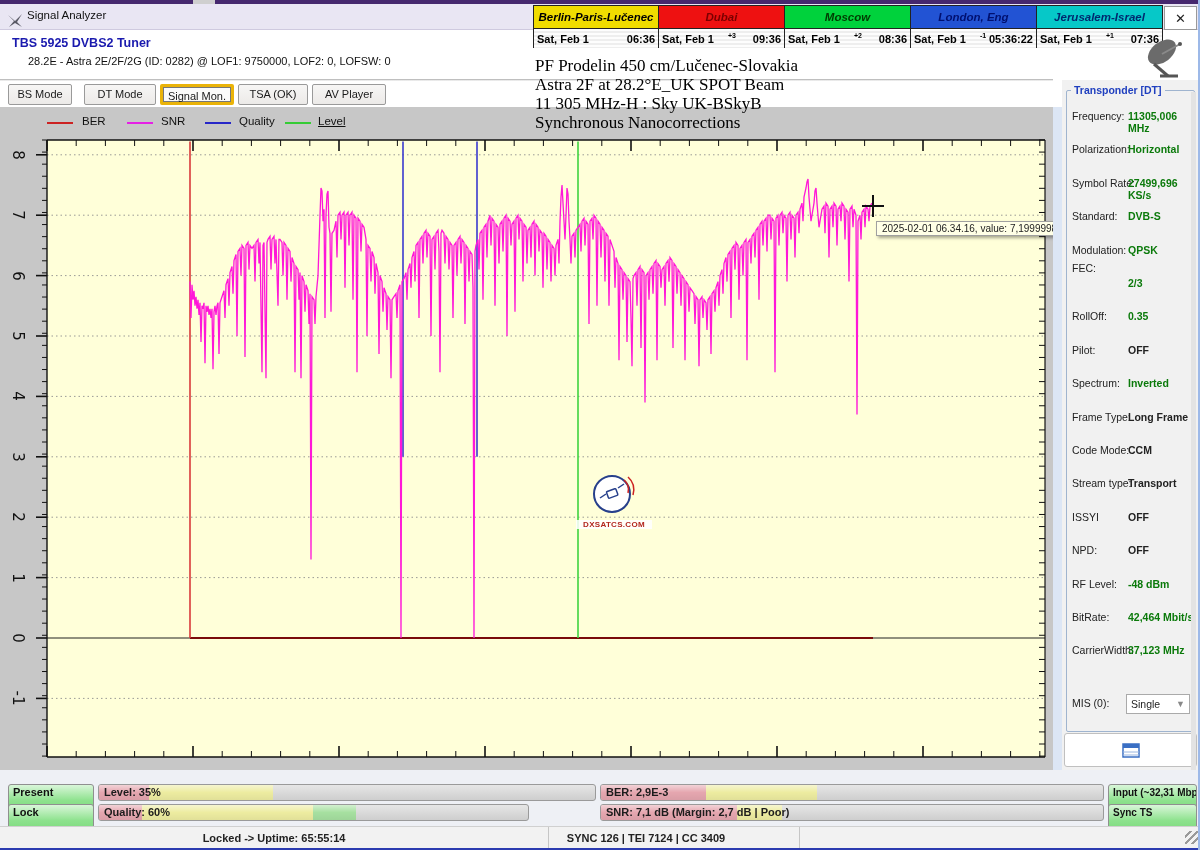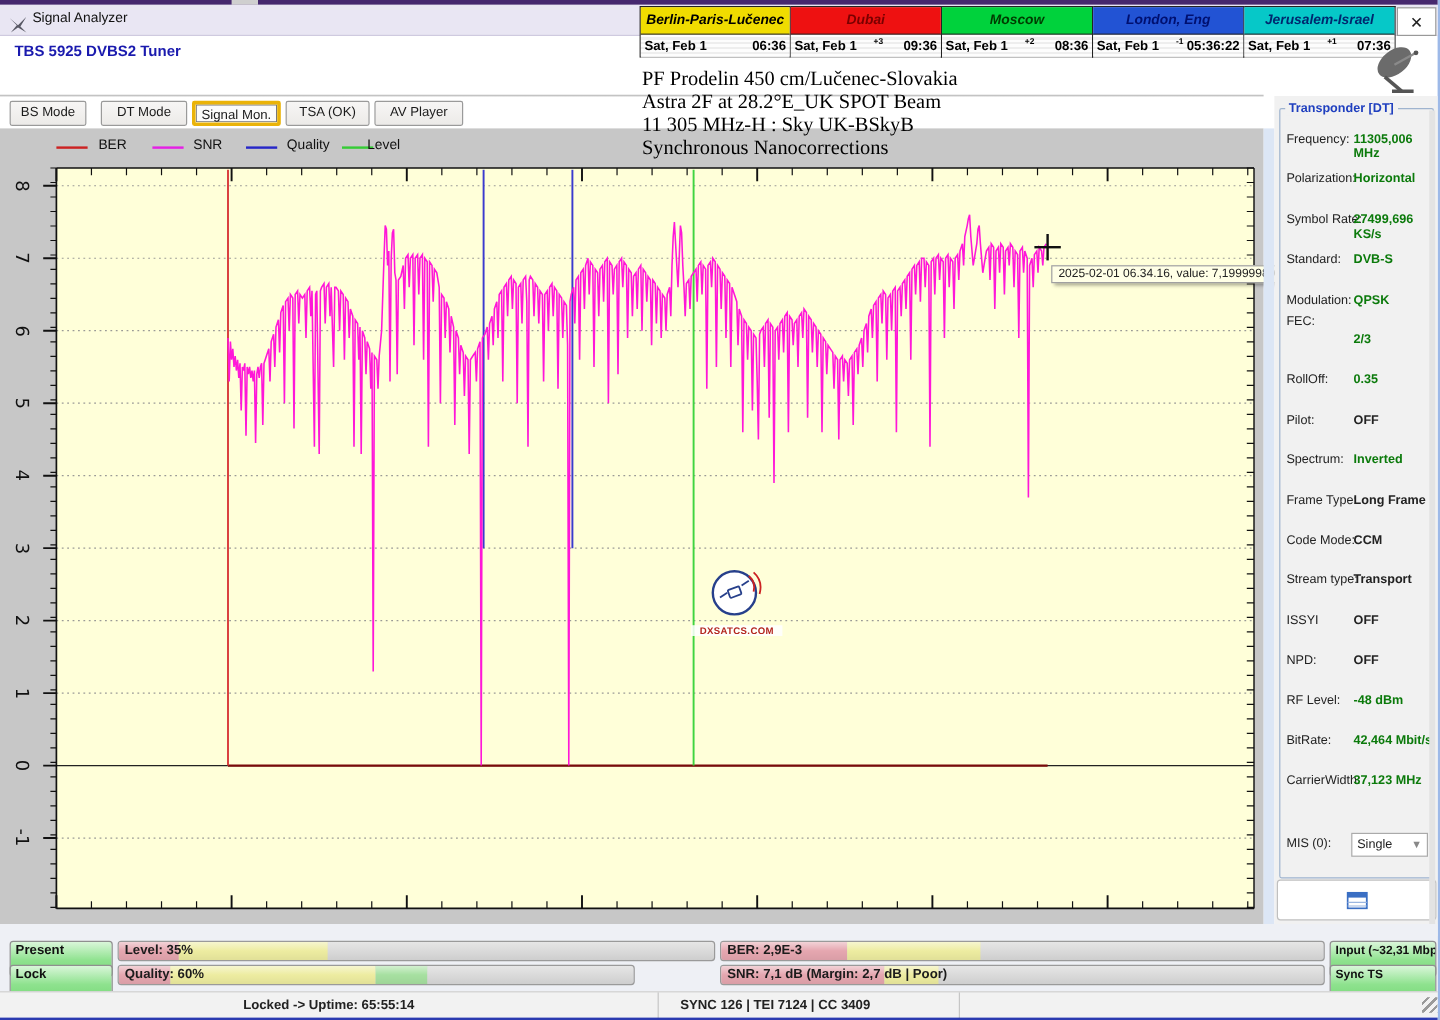--- a/index.html
+++ b/index.html
@@ -87,40 +87,41 @@
   <div class="abs topstrip"></div>
   <div class="abs topnotch" style="left:193px;width:22px;"></div>
   <div class="abs titlebar">
     <svg class="abs" style="left:7px;top:9px" width="16" height="15" viewBox="0 0 16 15">
       <path d="M1 2 L8 8 L15 1 L10 9 L15 14 L8 10 L2 14 L7 8 Z" fill="#5a5a66"></path>
     </svg>
     <span class="t">Signal Analyzer</span>
   </div>
 
   <div class="abs tunertitle">TBS 5925 DVBS2 Tuner</div>
+  <div class="abs tunersub">28.2E - Astra 2E/2F/2G (ID: 0282) @ LOF1: 9750000, LOF2: 0, LOFSW: 0</div>
   <div class="abs hdiv"></div>
 
   <div id="toolbar">
       <div class="tbtn" style="left: 8px; width: 64px;">BS Mode</div>
       <div class="tbtn" style="left: 84px; width: 72px;">DT Mode</div>
       <div class="tbtn active" style="left: 160px; width: 74px;">Signal Mon.</div>
       <div class="tbtn" style="left: 238px; width: 70px;">TSA (OK)</div>
       <div class="tbtn" style="left: 312px; width: 74px;">AV Player</div>
     </div>
 
   <div class="abs chartpanel"></div>
   <div id="legend">
       <div class="legend-line" style="left: 47px; background: rgb(204, 34, 34);"></div>
       <div class="legend-lab" style="left: 82px;">BER</div>
       <div class="legend-line" style="left: 127px; background: rgb(229, 32, 229);"></div>
       <div class="legend-lab" style="left: 161px;">SNR</div>
       <div class="legend-line" style="left: 205px; background: rgb(39, 39, 200);"></div>
       <div class="legend-lab" style="left: 239px;">Quality</div>
       <div class="legend-line" style="left: 285px; background: rgb(53, 204, 53);"></div>
-      <div class="legend-lab" style="left: 306px;">Level</div>
+      <div class="legend-lab" style="left: 318px; text-decoration: underline;">Level</div>
     </div>
   <div class="abs plotbg"></div>
   <svg id="plot" class="abs" style="left:33px;top:133px" width="1015" height="630">
       <line x1="14" y1="21.80000000000001" x2="1012" y2="21.80000000000001" stroke="#9a9a96" stroke-width="1" stroke-dasharray="1.5 3"></line>
       <line x1="14" y1="82.19999999999999" x2="1012" y2="82.19999999999999" stroke="#9a9a96" stroke-width="1" stroke-dasharray="1.5 3"></line>
       <line x1="14" y1="142.60000000000002" x2="1012" y2="142.60000000000002" stroke="#9a9a96" stroke-width="1" stroke-dasharray="1.5 3"></line>
       <line x1="14" y1="203" x2="1012" y2="203" stroke="#9a9a96" stroke-width="1" stroke-dasharray="1.5 3"></line>
       <line x1="14" y1="263.4" x2="1012" y2="263.4" stroke="#9a9a96" stroke-width="1" stroke-dasharray="1.5 3"></line>
       <line x1="14" y1="323.8" x2="1012" y2="323.8" stroke="#9a9a96" stroke-width="1" stroke-dasharray="1.5 3"></line>
       <line x1="14" y1="384.2" x2="1012" y2="384.2" stroke="#9a9a96" stroke-width="1" stroke-dasharray="1.5 3"></line>

